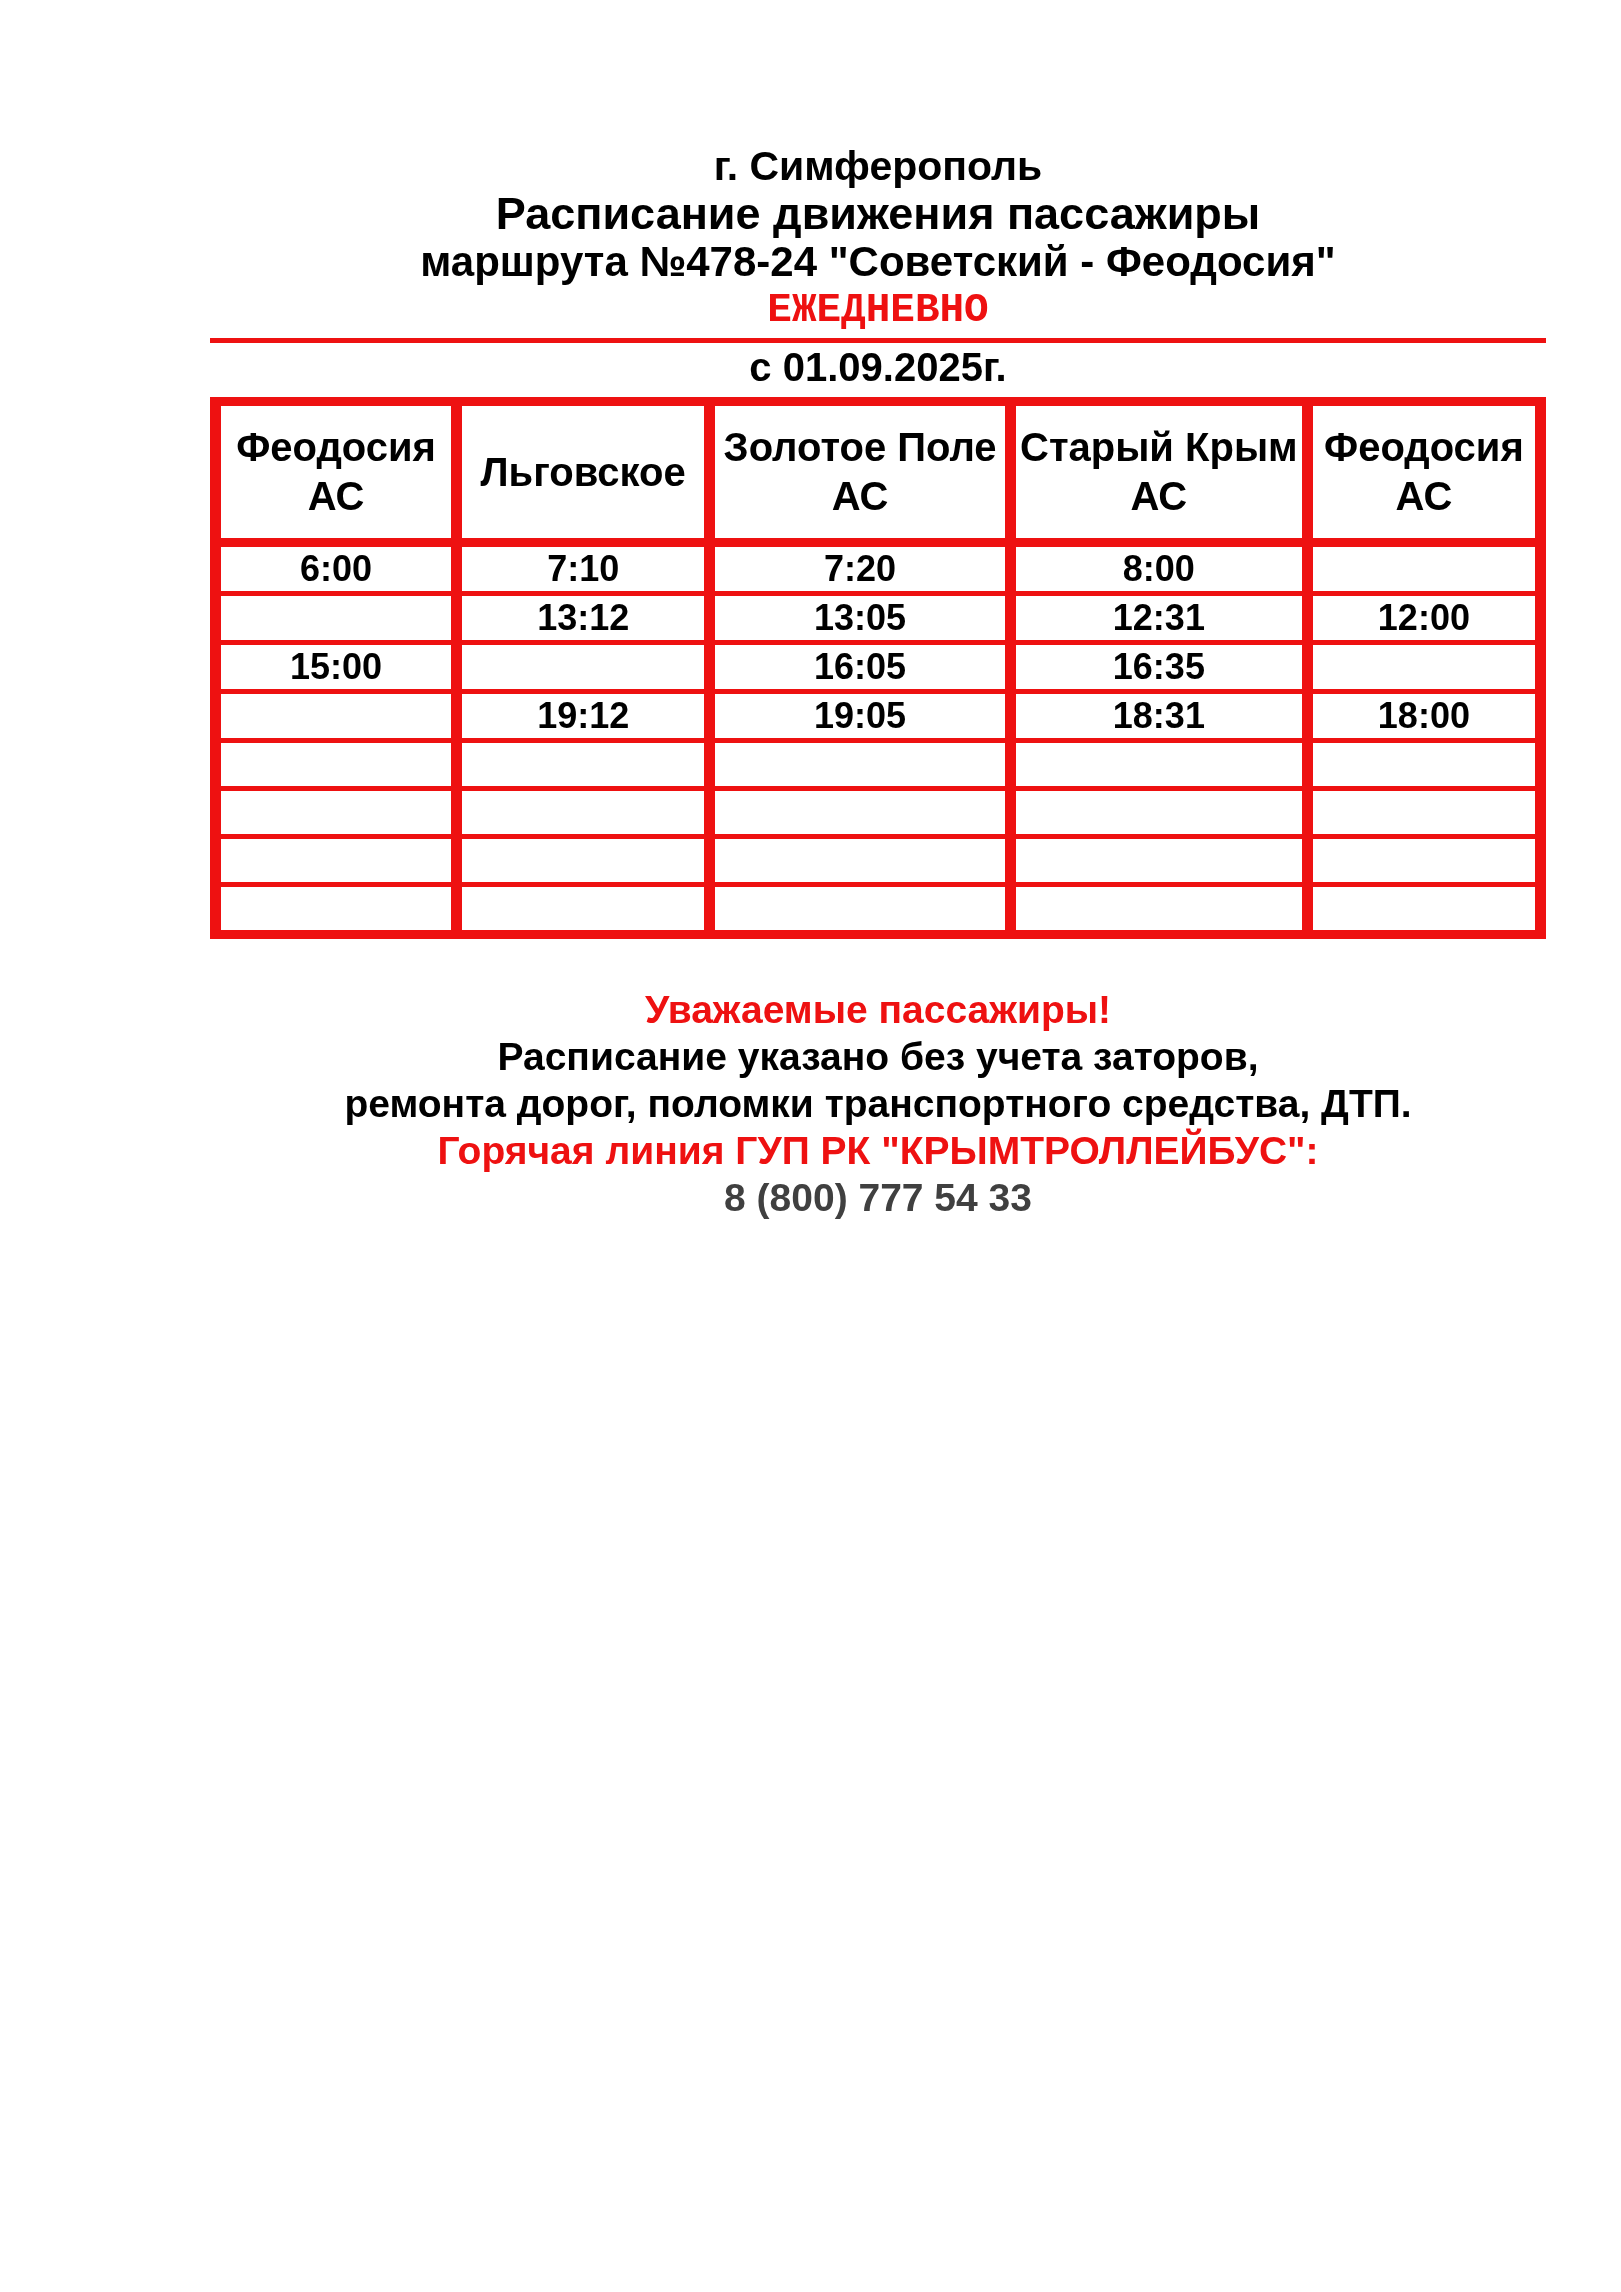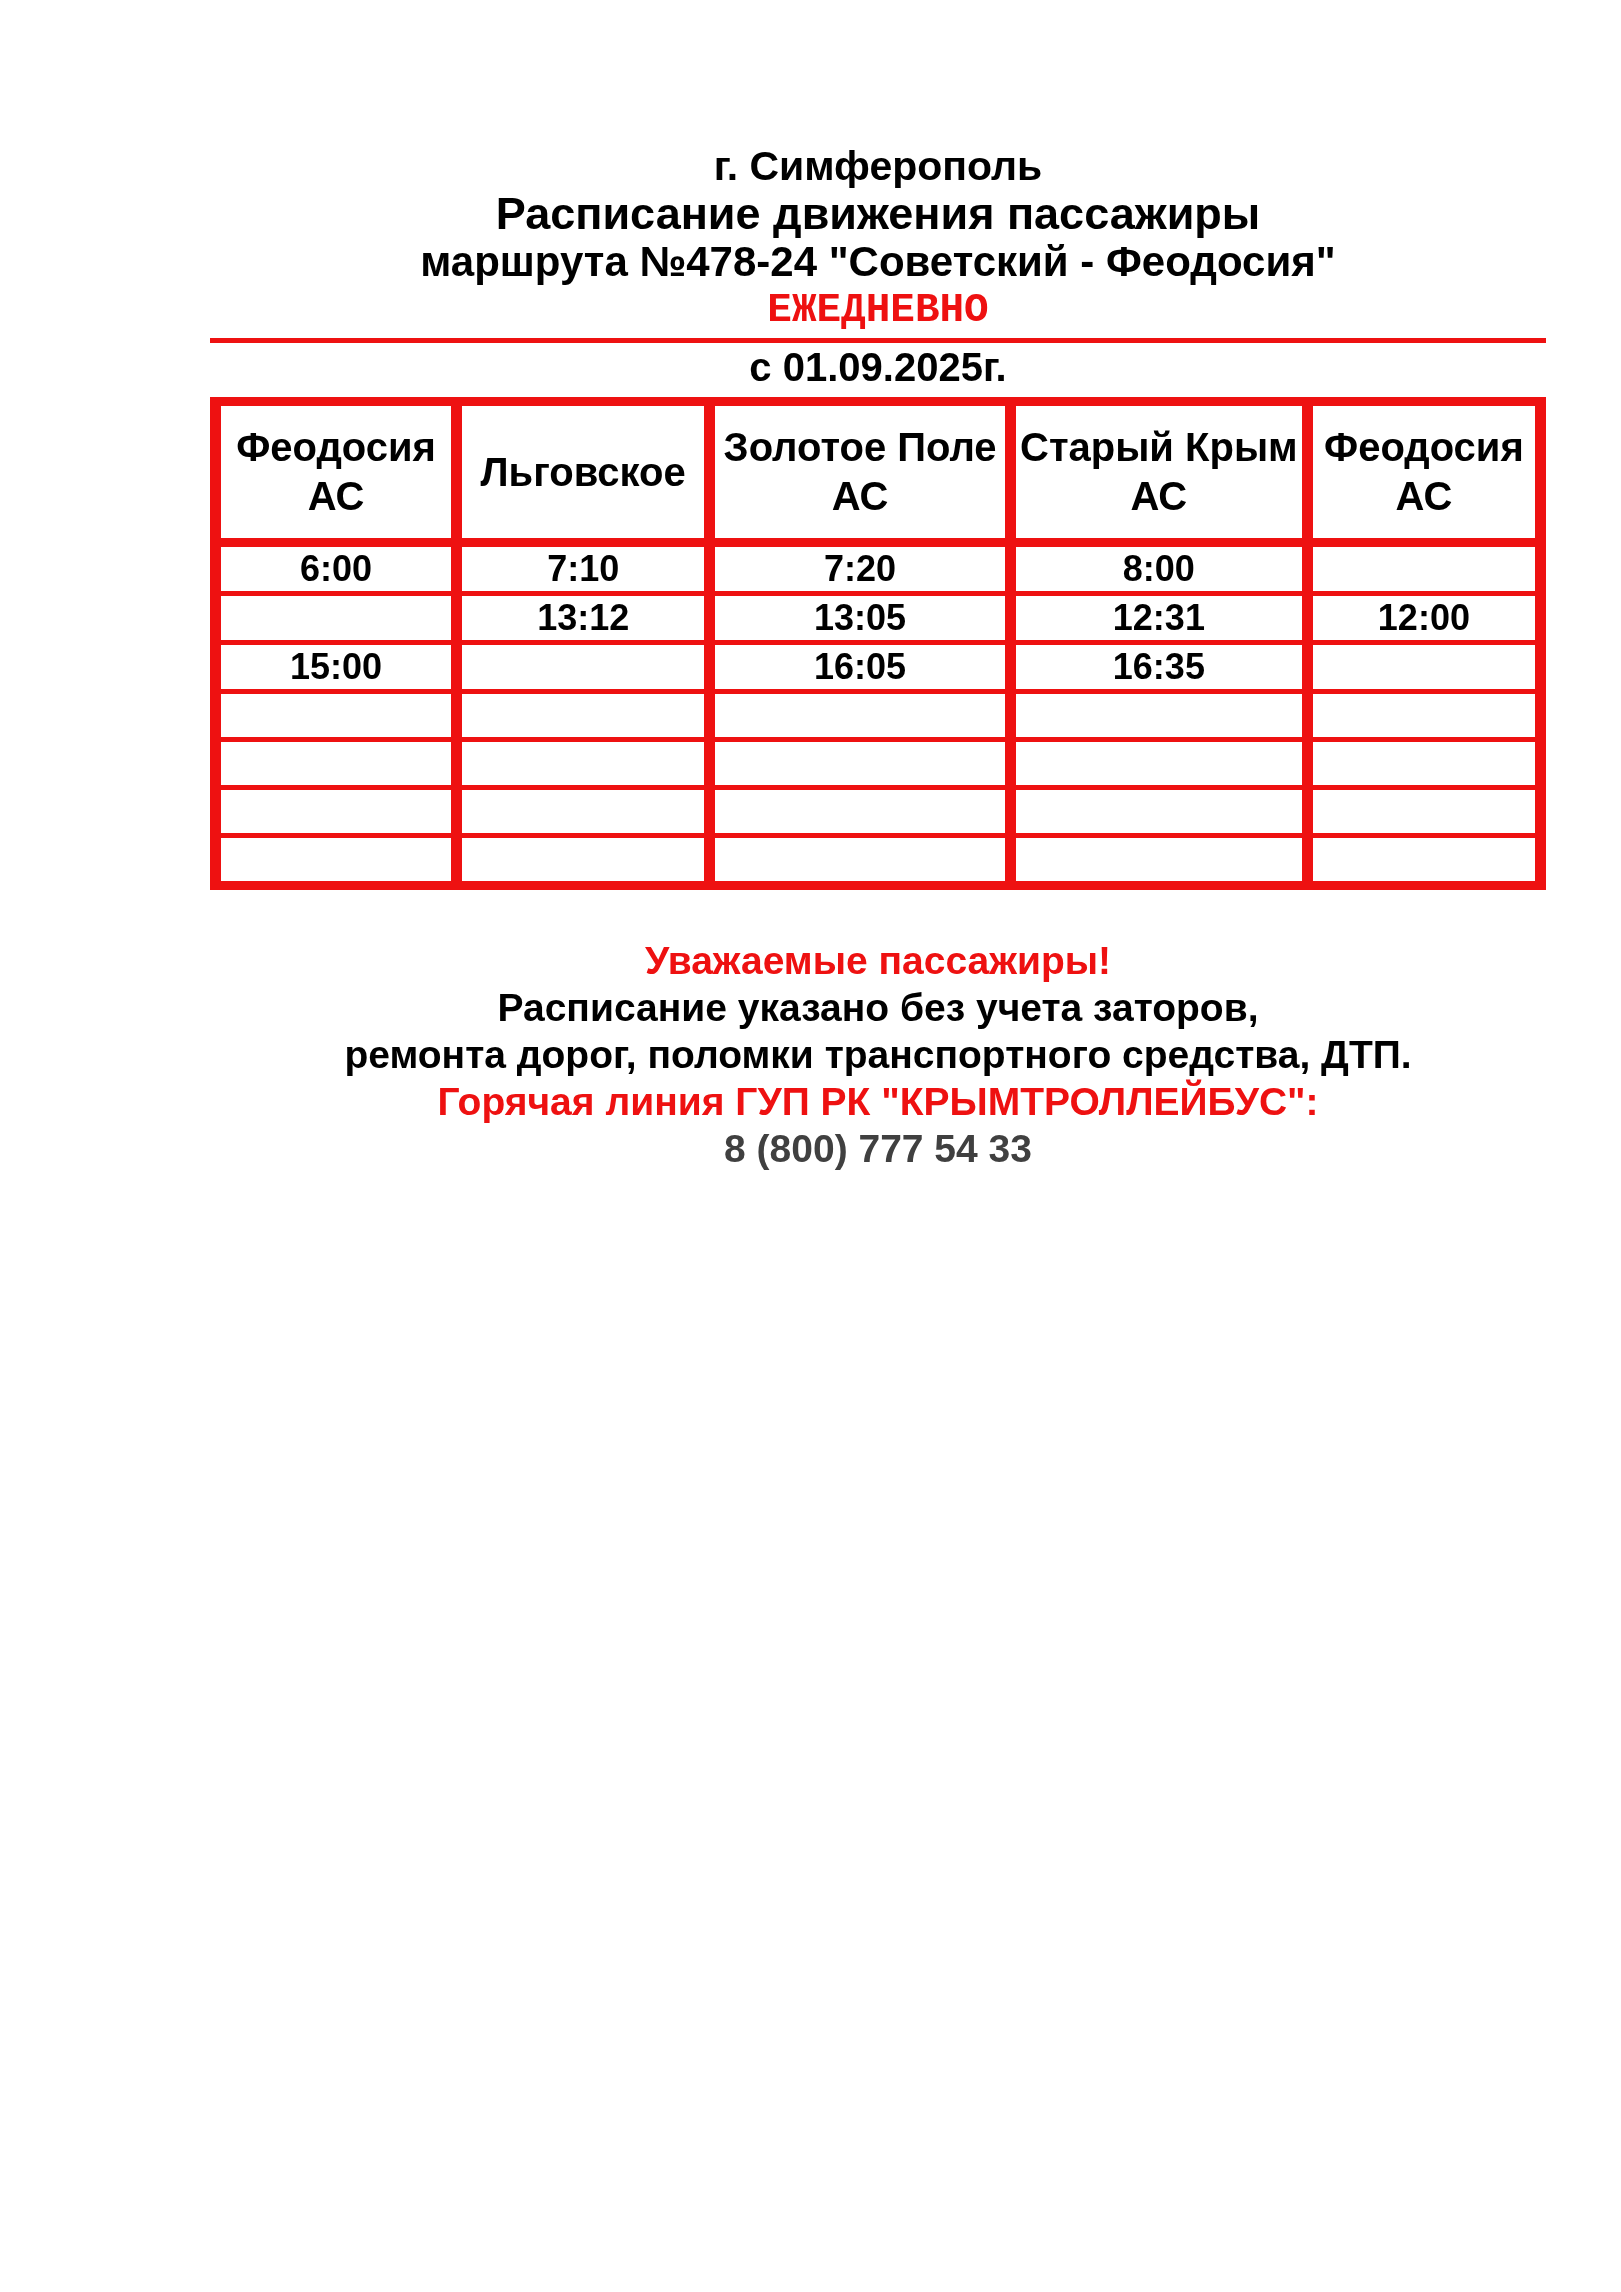--- a/index.html
+++ b/index.html
@@ -118,20 +118,27 @@
           </tr>
           <tr>
             <td>15:00</td>
             <td></td>
             <td>16:05</td>
             <td>16:35</td>
             <td></td>
           </tr>
           <tr>
             <td></td>
+            <td>19:12</td>
+            <td>19:05</td>
+            <td>18:31</td>
+            <td>18:00</td>
+          </tr>
+          <tr>
+            <td></td>
             <td></td>
             <td></td>
             <td></td>
             <td></td>
           </tr>
           <tr>
             <td></td>
             <td></td>
             <td></td>
             <td></td>

